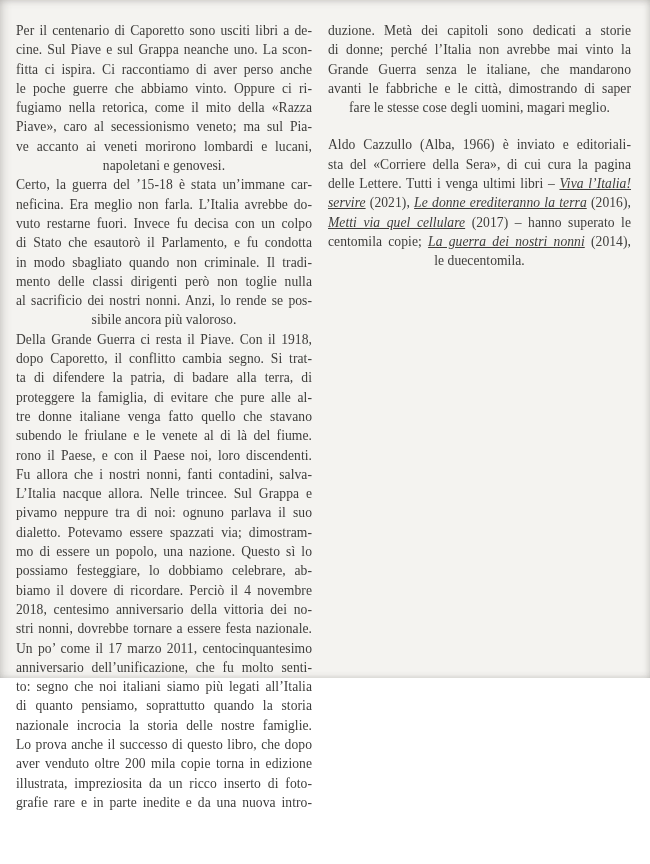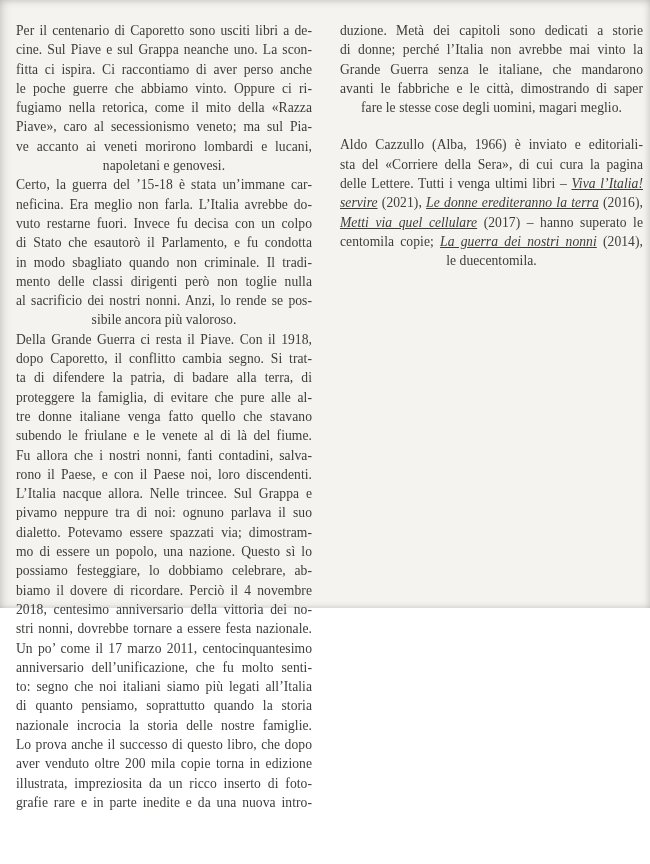--- a/index.html
+++ b/index.html
@@ -8,38 +8,38 @@
   }
   body {
     width: 650px;
     height: 864px;
     overflow: hidden;
     font-family: "Liberation Serif", "DejaVu Serif", serif;
   }
   .page {
     position: relative;
     width: 650px;
-    height: 608px;
+    height: 678px;
     background: #f4f3f0;
     box-shadow:
       inset 6px 0 8px -3px rgba(90,88,84,0.22),
       inset -4px 0 6px -2px rgba(90,88,84,0.18),
       inset 0 5px 7px -3px rgba(90,88,84,0.14),
       inset 0 -4px 6px -3px rgba(90,88,84,0.10);
   }
   .column {
     position: absolute;
     top: 21px;
     font-size: 13.6px;
     line-height: 19.3px;
     color: #3d3c3a;
     letter-spacing: 0.05px;
   }
   .column-left  { left: 16px;  width: 296px; }
-  .column-right { left: 340px; width: 303px; }
+  .column-right { left: 328px; width: 303px; }
   .para { margin: 0; }
   .para.gap-before { margin-top: 18px; }
   .line {
     text-align: center;
     white-space: normal;
     height: 19.3px;
     overflow: visible;
   }
   .line.j {
     text-align: justify;
@@ -72,22 +72,22 @@
         <div class="line j"><span>al sacrificio dei nostri nonni. Anzi, lo rende se pos-</span></div>
         <div class="line"><span>sibile ancora più valoroso.</span></div>
       </div>
       <div class="para">
         <div class="line j"><span>Della Grande Guerra ci resta il Piave. Con il 1918,</span></div>
         <div class="line j"><span>dopo Caporetto, il conflitto cambia segno. Si trat-</span></div>
         <div class="line j"><span>ta di difendere la patria, di badare alla terra, di</span></div>
         <div class="line j"><span>proteggere la famiglia, di evitare che pure alle al-</span></div>
         <div class="line j"><span>tre donne italiane venga fatto quello che stavano</span></div>
         <div class="line j"><span>subendo le friulane e le venete al di là del fiume.</span></div>
+        <div class="line j"><span>rono il Paese, e con il Paese noi, loro discendenti.</span></div>
         <div class="line j"><span>Fu allora che i nostri nonni, fanti contadini, salva-</span></div>
-        <div class="line j"><span>rono il Paese, e con il Paese noi, loro discendenti.</span></div>
         <div class="line j"><span>L’Italia nacque allora. Nelle trincee. Sul Grappa e</span></div>
         <div class="line j"><span>pivamo neppure tra di noi: ognuno parlava il suo</span></div>
         <div class="line j"><span>dialetto. Potevamo essere spazzati via; dimostram-</span></div>
         <div class="line j"><span>mo di essere un popolo, una nazione. Questo sì lo</span></div>
         <div class="line j"><span>possiamo festeggiare, lo dobbiamo celebrare, ab-</span></div>
         <div class="line j"><span>biamo il dovere di ricordare. Perciò il 4 novembre</span></div>
         <div class="line j"><span>2018, centesimo anniversario della vittoria dei no-</span></div>
         <div class="line j"><span>stri nonni, dovrebbe tornare a essere festa nazionale.</span></div>
         <div class="line j"><span>Un po’ come il 17 marzo 2011, centocinquantesimo</span></div>
         <div class="line j"><span>anniversario dell’unificazione, che fu molto senti-</span></div>

